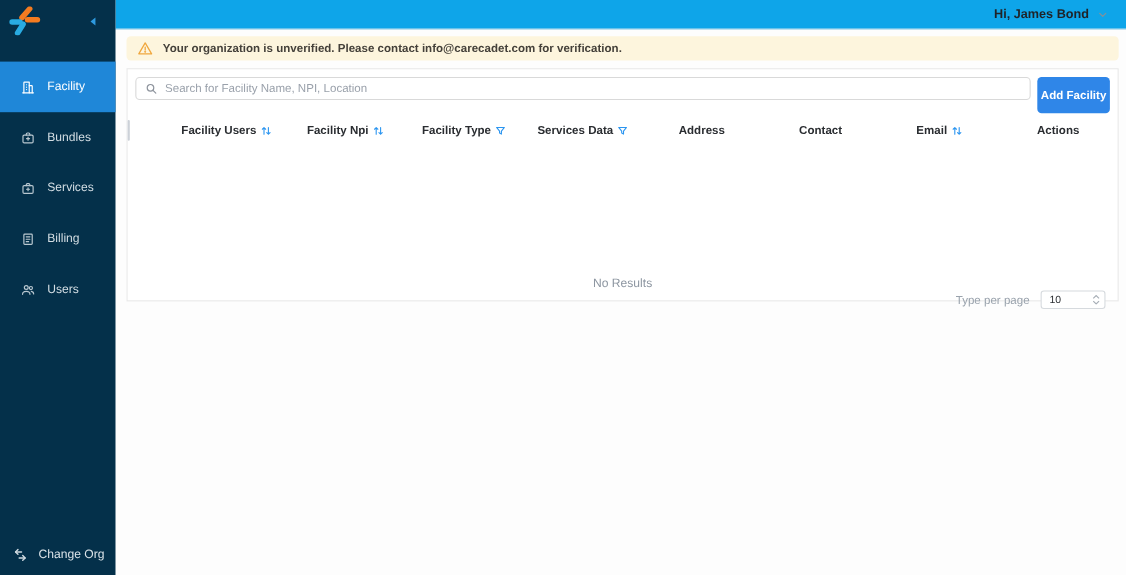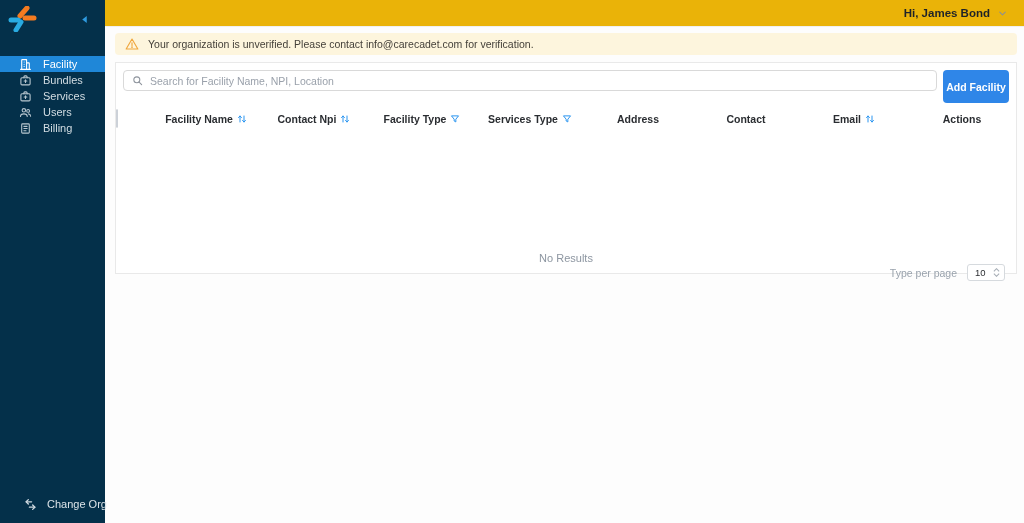--- a/index.html
+++ b/index.html
@@ -22,50 +22,50 @@
     height: 34px; display: flex; align-items: center;
     padding: 4px 8px 0 8px; justify-content: space-between;
   }
   .logo { width: 30px; height: 26px; }
   .collapse-btn {
     width: 14px; height: 14px; display: flex; align-items: center; justify-content: center;
     cursor: pointer; margin-right: 6px;
   }
   .nav { margin-top: 22px; display: flex; flex-direction: column; }
   .nav-item {
-    height: 16px; display: flex; align-items: center; gap: 11px;
+    height: 46px; display: flex; align-items: center; gap: 11px;
     padding-left: 19px; cursor: pointer;
     color: #d3dde3; font-size: 11px;
   }
   .nav-item .ic { width: 13px; height: 13px; display: flex; align-items: center; color: #b9c7d0; }
   .nav-item.active { background: #1f87d8; color: #ffffff; }
   .nav-item.active .ic { color: #ffffff; }
   .change-org {
-    position: absolute; bottom: 6px; left: 12px; width: 100%;
+    position: absolute; bottom: 6px; left: 0; width: 100%;
     height: 26px; display: flex; align-items: center; gap: 10px;
     padding-left: 12px; cursor: pointer;
     color: #dbe3e8; font-size: 11px;
   }
   .change-org .ic { width: 13px; height: 13px; display: flex; align-items: center; color: #cfd9e0; }
 
   
   .main { flex: 1; display: flex; flex-direction: column; background: #fdfdfd; }
   .topbar {
-    height: 27px; background: #eab308; border-bottom: 1px solid #f0f0f0;
+    height: 27px; background: #0ea5e9; border-bottom: 1px solid #f0f0f0;
     display: flex; align-items: center; justify-content: flex-end;
     padding-right: 16px; gap: 7px;
   }
   .greeting { font-size: 11.5px; font-weight: 700; color: #1f2328; cursor: pointer; }
   .content { padding: 6px 7px 0 10px; flex: 1; }
 
   .banner {
     height: 22px; background: #fdf5dd; border-radius: 4px;
     display: flex; align-items: center; gap: 9px; padding-left: 10px;
   }
-  .banner-text { font-size: 10.5px; color: #45413a; }
+  .banner-text { font-size: 10.5px; color: #45413a; font-weight: bold; }
 
   .panel {
     margin-top: 7px; background: #ffffff;
     border: 1px solid #e9e9e9; border-radius: 0;
     height: 212px; display: flex; flex-direction: column;
   }
   .toolbar { display: flex; gap: 6px; padding: 7px; }
   .search-wrap {
     flex: 1; height: 21px; border: 1px solid #d9d9d9; border-radius: 4px;
     display: flex; align-items: center; padding: 0 8px; gap: 7px; background: #fff;
@@ -97,21 +97,21 @@
     flex: 1; display: flex; justify-content: center; align-items: flex-start;
     padding-top: 100px;
   }
   .no-results { font-size: 11px; color: #8d96a1; margin-top: 24px; }
   .tfoot {
     height: 28px; display: flex; align-items: center; justify-content: flex-end;
     gap: 10px; padding-right: 11px;
   }
   .rpp-label { font-size: 10.5px; color: #9aa3ad; }
   .rpp-select {
-    width: 38px; height: 17px; border: 1px solid #d6dade; border-radius: 3px;
+    width: 59px; height: 17px; border: 1px solid #d6dade; border-radius: 3px;
     display: flex; align-items: center; justify-content: space-between;
     padding: 0 4px 0 7px; cursor: pointer; background: #fff; text-align: right;
   }
   .rpp-value { font-size: 9.5px; color: #2a2d31; }
   .stepper { display: flex; flex-direction: column; line-height: 0; color: #a7aeb6; }
   .stepper svg { display: block; }
 
   .sort-ic, .filter-ic { display: flex; align-items: center; color: #2b95f0; }
 </style>
 </head>
@@ -164,36 +164,36 @@
             <rect x="3.5" y="7" width="17" height="13" rx="2"></rect>
             <path d="M9 7 V5.5 a2 2 0 0 1 2-2 h2 a2 2 0 0 1 2 2 V7"></path>
             <path d="M12 10.5 v5 M9.5 13 h5"></path>
           </svg>
         </span>
         <span>Services</span>
       </div>
       <div class="nav-item">
         <span class="ic">
           <svg viewBox="0 0 24 24" width="13" height="13" fill="none" stroke="currentColor" stroke-width="2" stroke-linecap="round" stroke-linejoin="round">
+            <rect x="5" y="3.5" width="14" height="17" rx="1.5"></rect>
+            <path d="M9 8 h6 M9 12 h6 M9 16 h4"></path>
+          </svg>
+        </span>
+        <span>Billing</span>
+      </div>
+      <div class="nav-item">
+        <span class="ic">
+          <svg viewBox="0 0 24 24" width="13" height="13" fill="none" stroke="currentColor" stroke-width="2" stroke-linecap="round" stroke-linejoin="round">
             <circle cx="9" cy="8" r="3.2"></circle>
             <path d="M2.8 19.5 c0-3.2 2.8-5 6.2-5 s6.2 1.8 6.2 5"></path>
             <circle cx="16.8" cy="9" r="2.6"></circle>
             <path d="M17.5 14.6 c2.4 0.4 3.9 2 3.9 4.4"></path>
           </svg>
         </span>
         <span>Users</span>
-      </div>
-      <div class="nav-item">
-        <span class="ic">
-          <svg viewBox="0 0 24 24" width="13" height="13" fill="none" stroke="currentColor" stroke-width="2" stroke-linecap="round" stroke-linejoin="round">
-            <rect x="5" y="3.5" width="14" height="17" rx="1.5"></rect>
-            <path d="M9 8 h6 M9 12 h6 M9 16 h4"></path>
-          </svg>
-        </span>
-        <span>Billing</span>
       </div>
     </div>
 
   <div class="change-org">
     <span class="ic">
       <svg viewBox="0 0 24 24" width="13" height="13" fill="none" stroke="currentColor" stroke-width="2.4" stroke-linecap="round" stroke-linejoin="round">
         <path d="M8 3 L4 7 L8 11"></path>
           <path d="M4 7 H14"></path>
         <path d="M16 13 L20 17 L16 21"></path>
           <path d="M20 17 H10"></path>
@@ -235,47 +235,47 @@
               </svg>
           </span>
           <input type="text" placeholder="Search for Facility Name, NPI, Location" style="">
         </div>
         <button class="add-btn">Add Facility</button>
       </div>
 
       <div class="thead" id="table-header">
           <div><span class="checkbox"></span></div>
           <div class="th">
-            <span>Facility Name</span>
+            <span>Facility Users</span>
             <span class="sort-ic">
               <svg viewBox="0 0 20 20" width="10" height="10" fill="none" stroke="currentColor" stroke-width="2" stroke-linecap="round" stroke-linejoin="round">
                 <path d="M6 16 V4 M3 7 L6 4 L9 7"></path>
                 <path d="M14 4 V16 M11 13 L14 16 L17 13"></path>
               </svg>
             </span>
           </div>
           <div class="th">
-            <span>Contact Npi</span>
+            <span>Facility Npi</span>
             <span class="sort-ic">
               <svg viewBox="0 0 20 20" width="10" height="10" fill="none" stroke="currentColor" stroke-width="2" stroke-linecap="round" stroke-linejoin="round">
                 <path d="M6 16 V4 M3 7 L6 4 L9 7"></path>
                 <path d="M14 4 V16 M11 13 L14 16 L17 13"></path>
               </svg>
             </span>
           </div>
           <div class="th">
             <span>Facility Type</span>
             <span class="filter-ic">
               <svg viewBox="0 0 24 24" width="10" height="10" fill="none" stroke="currentColor" stroke-width="2.4" stroke-linejoin="round">
                 <path d="M3.5 4.5 h17 L14 12.5 v6.5 l-4-2.2 v-4.3 Z"></path>
               </svg>
             </span>
           </div>
           <div class="th">
-            <span>Services Type</span>
+            <span>Services Data</span>
             <span class="filter-ic">
               <svg viewBox="0 0 24 24" width="10" height="10" fill="none" stroke="currentColor" stroke-width="2.4" stroke-linejoin="round">
                 <path d="M3.5 4.5 h17 L14 12.5 v6.5 l-4-2.2 v-4.3 Z"></path>
               </svg>
             </span>
           </div>
           <div class="th">
             <span>Address</span>
           </div>
           <div class="th">

